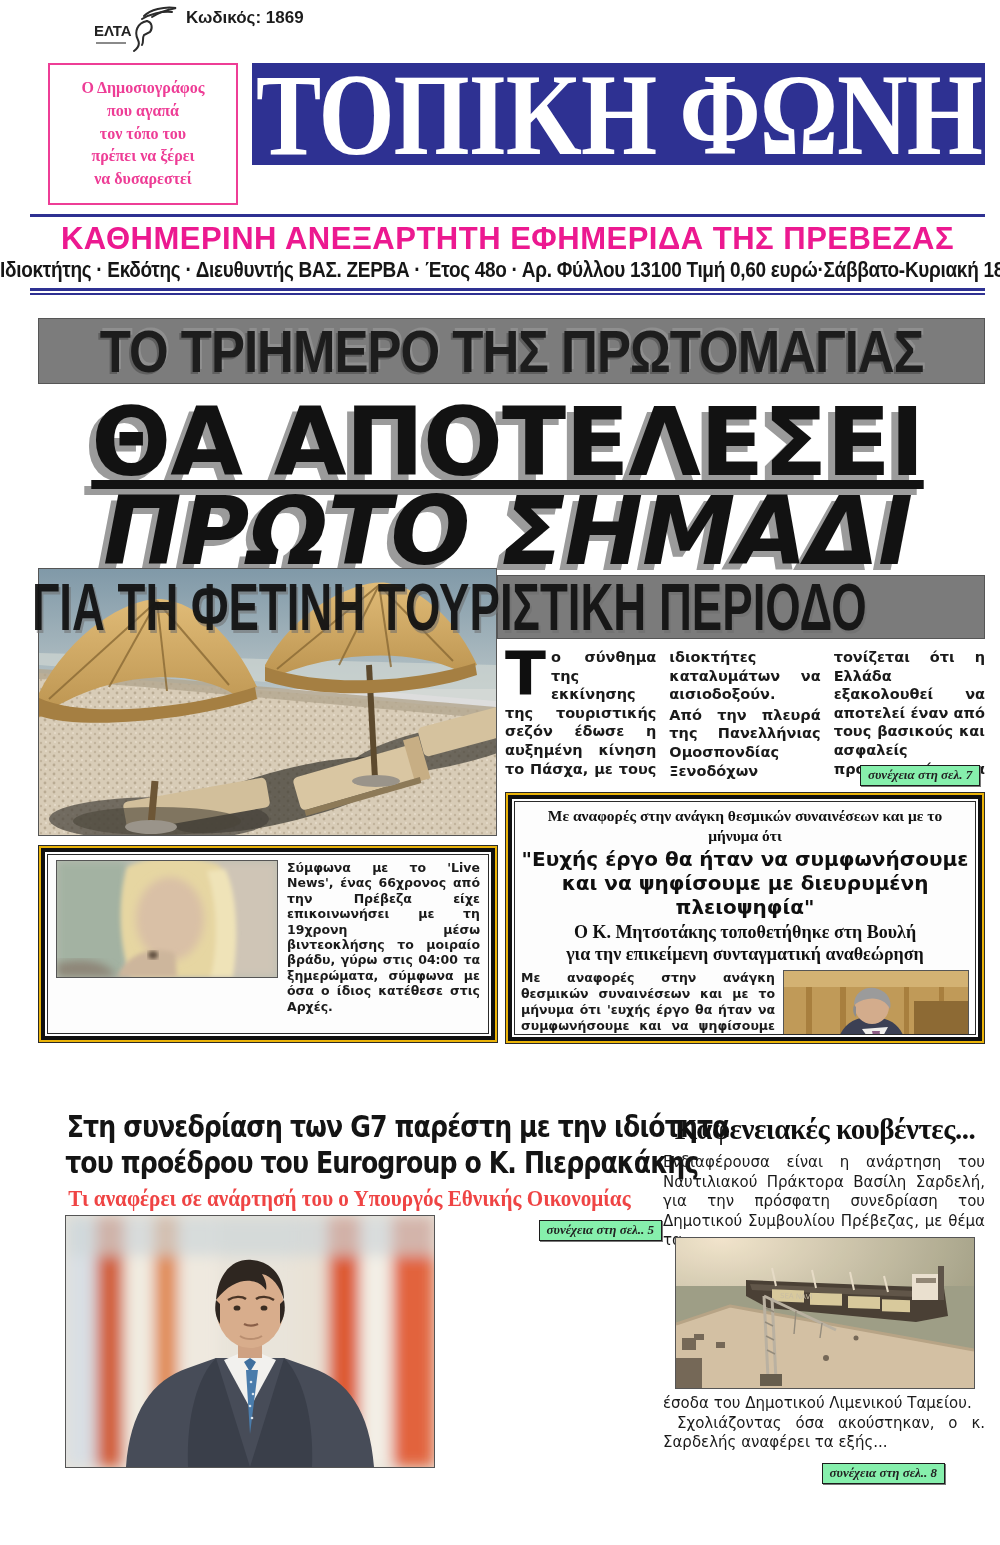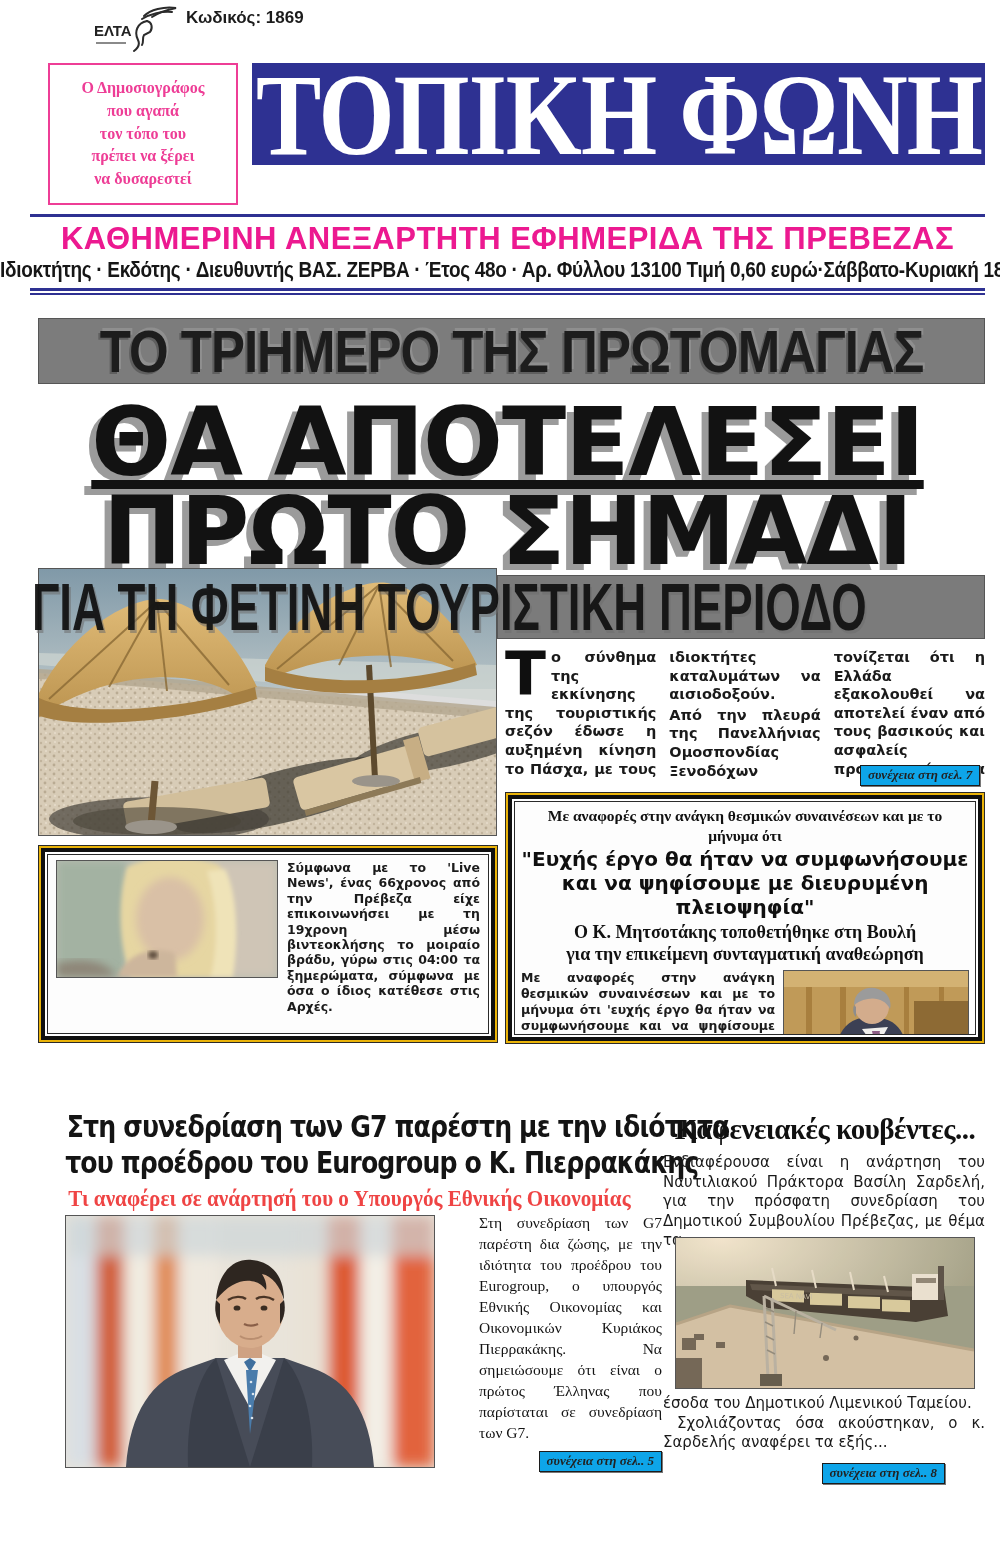--- a/index.html
+++ b/index.html
@@ -28,21 +28,21 @@
   #hl3-band{left:497px;top:575px;width:488px;height:64px;background:#7b7b7b;border:1px solid #565656;box-sizing:border-box;}
   #hl3{left:38px;top:571px;width:822px;height:70px;display:flex;align-items:center;justify-content:center;overflow:visible;}
   #hl3 .t{font:bold 47px "Liberation Sans",sans-serif;color:rgba(16,16,16,.93);white-space:nowrap;
      transform:scale(0.97,1.42);text-shadow:2px 2px 0 rgba(110,110,110,.55);}
   
   .photo{border:1px solid #555;box-sizing:border-box;overflow:hidden;background:#ddd;}
   
   #lead-cols{left:505px;top:648px;width:480px;height:145px;column-count:3;column-gap:13px;overflow:hidden;}
   #lead-cols p{margin:0;font:bold 14.5px/18.6px "DejaVu Sans",sans-serif;color:#1a1a1a;text-align:justify;}
   #lead-cols .dropcap{float:left;font:bold 60px/47px "DejaVu Sans",sans-serif;color:#0f0f0f;padding:3px 5px 0 0;}
-  .cont{display:inline-block;border:1px solid #1c1c1c;background:#0ea5e9;
+  .cont{display:inline-block;border:1px solid #1c1c1c;background:#86efac;
      font:italic bold 13px/16px "Liberation Serif",serif;color:#222;padding:1px 7px 2px;box-shadow:1px 1px 0 #777;}
   
   .f-out{border:1px solid #2a2a2a;padding:2px;background:#eab308;box-sizing:border-box;}
   .f-mid{border:4px solid #101010;padding:2px;background:#fff;height:100%;box-sizing:border-box;}
   .f-in{border:1px solid #2a2a2a;background:#fdfdfd;height:100%;box-sizing:border-box;overflow:hidden;}
   
   #mits-frame{left:505px;top:792px;width:480px;height:252px;}
   #mits-kicker{margin:4px 6px 0;text-align:center;font:bold 15.5px/20px "Liberation Serif",serif;color:#111;}
   #mits-quote{margin:1px 4px 0;text-align:center;font:bold 20px/24px "DejaVu Sans",sans-serif;color:#0f0f0f;}
   #mits-sub{margin:2px 4px 0;text-align:center;font:bold 18px/22px "Liberation Serif",serif;color:#111;}
@@ -106,21 +106,21 @@
   <div class="abs" id="subtitle">ΚΑΘΗΜΕΡΙΝΗ ΑΝΕΞΑΡΤΗΤΗ ΕΦΗΜΕΡΙΔΑ ΤΗΣ ΠΡΕΒΕΖΑΣ</div>
   <div class="abs" id="infoline">Ιδιοκτήτης · Εκδότης · Διευθυντής ΒΑΣ. ΖΕΡΒΑ · Έτος 48ο · Αρ. Φύλλου 13100 Τιμή 0,60 ευρώ·Σάββατο-Κυριακή 18-19 Απριλίου 2026</div>
   <div class="abs navline" style="top:288px;height:3px;"></div>
   <div class="abs navline" style="top:293px;height:2px;"></div>
 
   <div class="abs" id="kicker-band">
     <span class="t">ΤΟ ΤΡΙΗΜΕΡΟ ΤΗΣ ΠΡΩΤΟΜΑΓΙΑΣ</span>
   </div>
 
   <div class="abs mega" style="top:398px;text-decoration:underline;">ΘΑ ΑΠΟΤΕΛΕΣΕΙ</div>
-  <div class="abs mega" style="top:487px;">ΠΡΩΤΟ ΣΗΜΑΔΙ</div>
+  <div class="abs mega" style="top:487px;font-style:italic;">ΠΡΩΤΟ ΣΗΜΑΔΙ</div>
 
   <div class="abs photo" style="left:38px;top:568px;width:459px;height:268px;">
     <svg width="457" height="266" viewBox="0 0 457 266">
       <defs>
         <linearGradient id="sea" x1="0" y1="0" x2="0" y2="1">
           <stop offset="0" stop-color="#8099a8"></stop>
             <stop offset="1" stop-color="#b7c3c6"></stop>
         </linearGradient>
         <linearGradient id="sand" x1="0" y1="0" x2="0" y2="1">
           <stop offset="0" stop-color="#c9bca6"></stop>
@@ -344,21 +344,20 @@
       <g fill="#3a2d22">
           <ellipse cx="171" cy="92" rx="3.4" ry="2.6"></ellipse>
           <ellipse cx="198" cy="92" rx="3.4" ry="2.6"></ellipse>
         </g>
       <path d="M178 108 C182 110,188 110,192 108" stroke="#8a5f48" stroke-width="2.4" fill="none"></path>
       <path d="M174 120 C180 124,190 124,196 120" stroke="#b98e70" stroke-width="2" fill="none"></path>
     </svg>
   </div>
 
   <div class="abs" id="g7-body">
-    <span>Στη συνεδρίαση των G7 παρέστη δια ζώσης, με την ιδιότητα του προέδρου του Eurogroup, ο υπουργός Εθνικής Οικονομίας και Οικονομικών Κυριάκος Πιερρακάκης. Να σημειώσουμε ότι είναι ο πρώτος Έλληνας που παρίσταται σε συνεδρίαση των G7.</span>
     <div id="g7-cont"><span class="cont">συνέχεια στη σελ.. 5</span></div>
   </div>
 
   <div class="abs" id="kaf-head">Καφενειακές κουβέντες...</div>
   <div class="abs" id="kaf-body1">Ενδιαφέρουσα είναι η ανάρτηση του Ναυτιλιακού Πράκτορα Βασίλη Σαρδελή, για την πρόσφατη συνεδρίαση του Δημοτικού Συμβουλίου Πρέβεζας, με θέμα τα</div>
 
   <div class="abs photo" style="left:675px;top:1237px;width:300px;height:152px;">
     <svg width="298" height="150" viewBox="0 0 298 150">
       <defs>
         <radialGradient id="glare" cx="0.15" cy="0" r="0.9">

